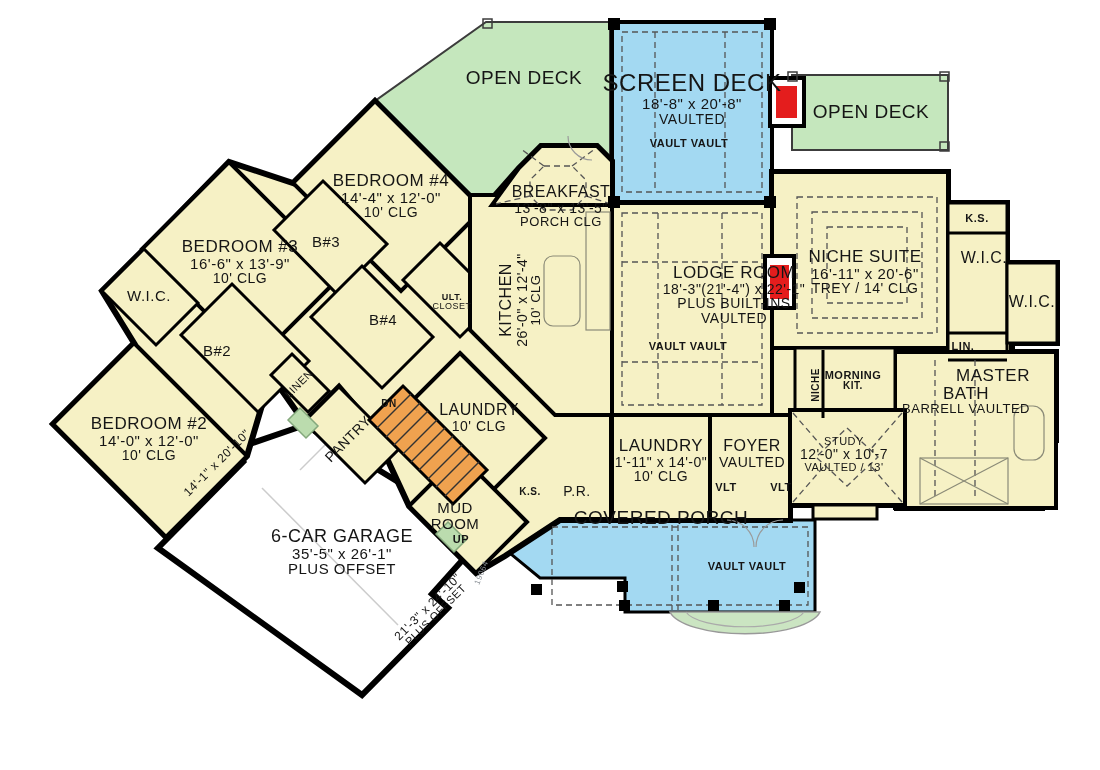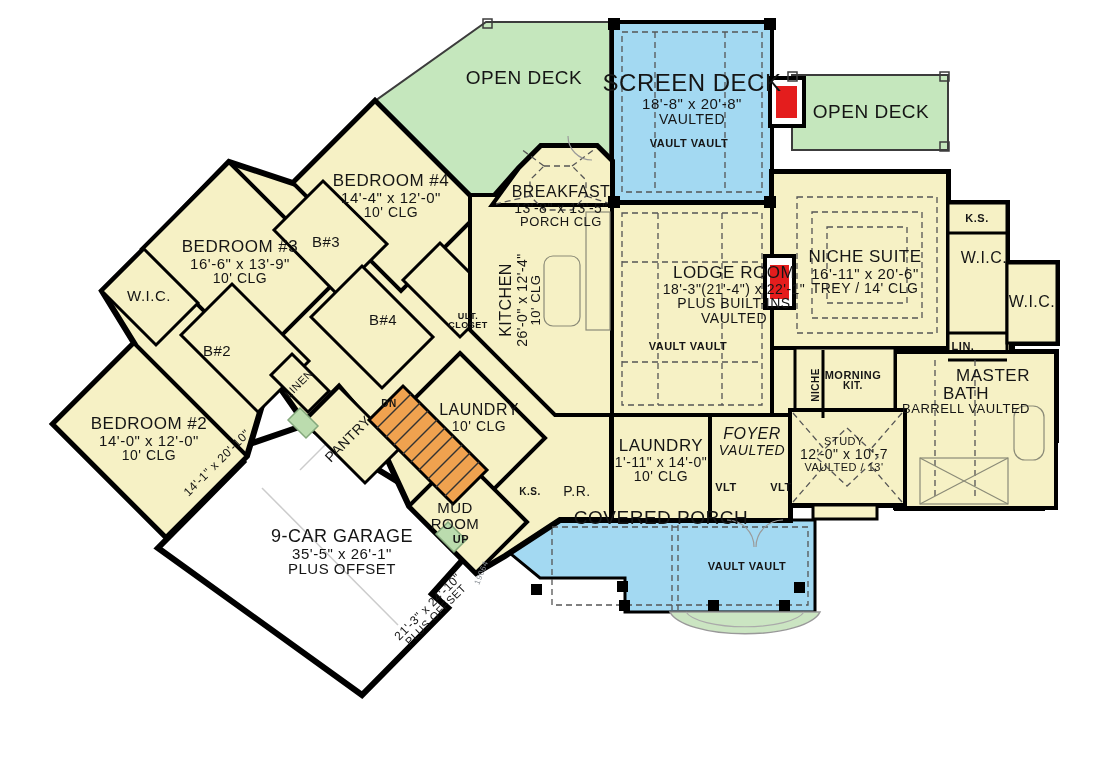--- a/index.html
+++ b/index.html
@@ -246,23 +246,23 @@
       </div>
       <div class="lbl" style="left: 217px; top: 351px;">
         <span class="ln" style="font-size: 15px;">B#2</span>
       </div>
       <div class="lbl" style="left: 326px; top: 242px;">
         <span class="ln" style="font-size: 15px;">B#3</span>
       </div>
       <div class="lbl" style="left: 383px; top: 320px;">
         <span class="ln" style="font-size: 15px;">B#4</span>
       </div>
-      <div class="lbl bold" style="left: 452px; top: 321px; margin-left: 16px;">
+      <div class="lbl bold" style="left: 452px; top: 302px;">
         <span class="ln" style="font-size: 9px; font-weight: 700;">ULT.</span>
-        <span class="ln" style="font-size: 9px; font-weight: 700;">CLOSET</span>
+        <span class="ln" style="font-size: 9px; font-weight: 400;">CLOSET</span>
       </div>
       <div class="lbl r45" style="left: 299px; top: 384px;">
         <span class="ln" style="font-size: 11px;">LINEN</span>
       </div>
       <div class="lbl r45" style="left: 348px; top: 439px;">
         <span class="ln" style="font-size: 14px;">PANTRY</span>
       </div>
       <div class="lbl bold" style="left: 389px; top: 404px;">
         <span class="ln" style="font-size: 10px; font-weight: 700;">DN</span>
       </div>
@@ -281,37 +281,37 @@
         <span class="ln" style="font-size: 14px;">P.R.</span>
       </div>
       <div class="lbl bold" style="left: 461px; top: 540px;">
         <span class="ln" style="font-size: 11px; font-weight: 700;">UP</span>
       </div>
       <div class="lbl" style="left: 661px; top: 460px;">
         <span class="ln" style="font-size: 17px;">LAUNDRY</span>
         <span class="ln" style="font-size: 14px;">1'-11" x 14'-0"</span>
         <span class="ln" style="font-size: 14px;">10' CLG</span>
       </div>
-      <div class="lbl" style="left: 752px; top: 442px; font-style: italic;">
+      <div class="lbl" style="left: 752px; top: 454px;">
         <span class="ln" style="font-size: 16px;">FOYER</span>
         <span class="ln" style="font-size: 14px;">VAULTED</span>
       </div>
       <div class="lbl bold" style="left: 726px; top: 488px;">
         <span class="ln" style="font-size: 11px; font-weight: 700;">VLT</span>
       </div>
       <div class="lbl bold" style="left: 781px; top: 488px;">
         <span class="ln" style="font-size: 11px; font-weight: 700;">VLT</span>
       </div>
       <div class="lbl" style="left: 844px; top: 455px;">
         <span class="ln" style="font-size: 11px;">STUDY</span>
         <span class="ln" style="font-size: 14px;">12'-0" x 10'-7</span>
         <span class="ln" style="font-size: 11px;">VAULTED / 13'</span>
       </div>
       <div class="lbl" style="left: 342px; top: 552px;">
-        <span class="ln" style="font-size: 18px;">9-CAR GARAGE</span>
+        <span class="ln" style="font-size: 18px;">6-CAR GARAGE</span>
         <span class="ln" style="font-size: 15px;">35'-5" x 26'-1"</span>
         <span class="ln" style="font-size: 15px;">PLUS OFFSET</span>
       </div>
       <div class="lbl r45" style="left: 217px; top: 463px;">
         <span class="ln" style="font-size: 12px;">14'-1" x 20'-10"</span>
       </div>
       <div class="lbl r45" style="left: 432px; top: 611px;">
         <span class="ln" style="font-size: 12px;">21'-3" x 24'-10"</span>
         <span class="ln" style="font-size: 11px;">PLUS OFFSET</span>
       </div>

